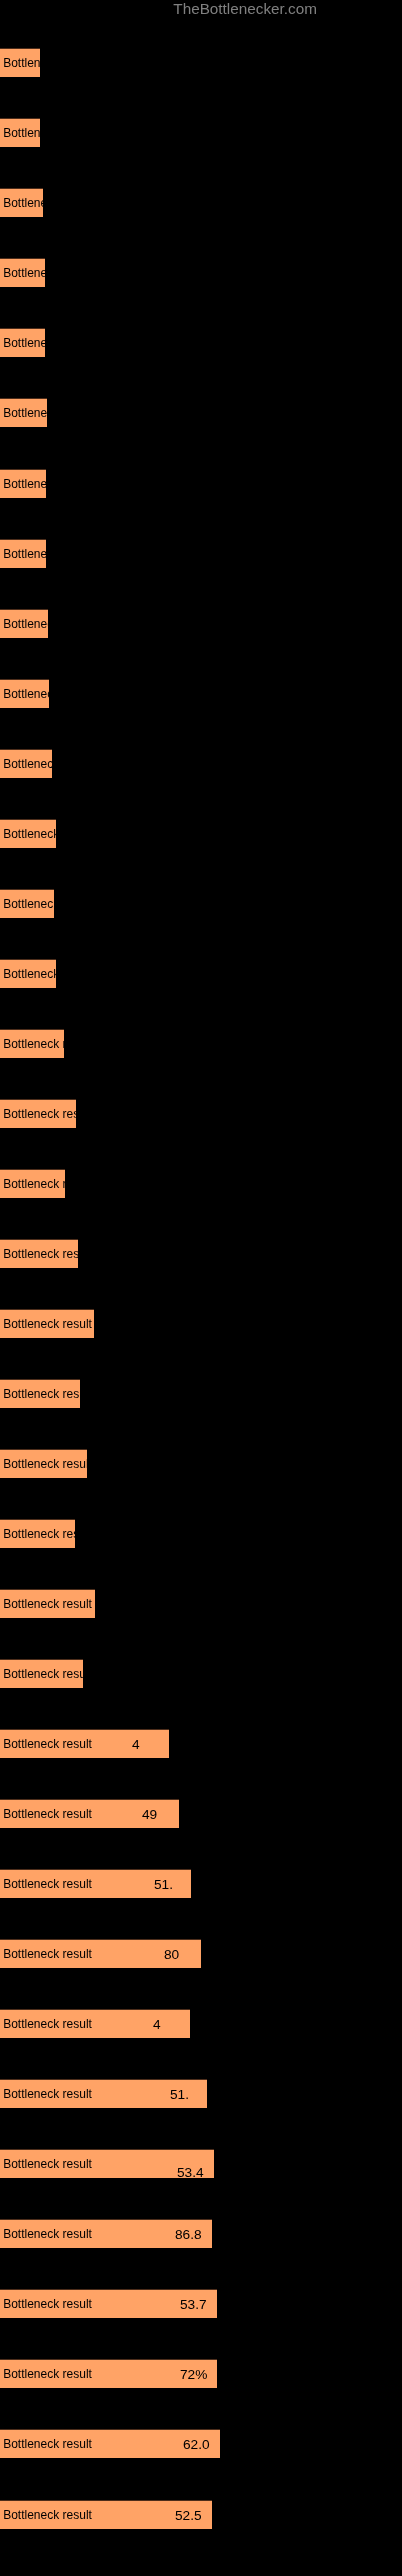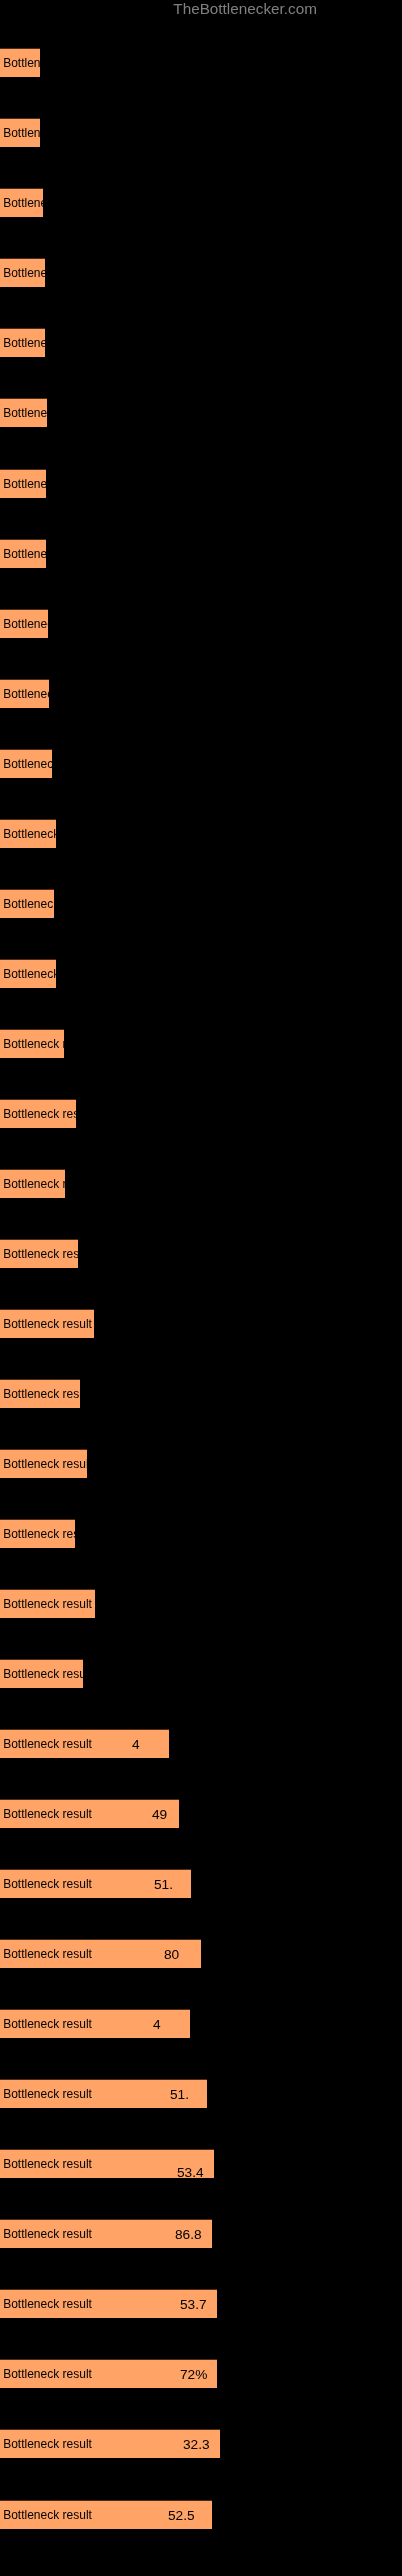--- a/index.html
+++ b/index.html
@@ -249,21 +249,21 @@
         <div class="bar-inner">
           <span class="blabel">Bottleneck result</span>
           <span class="bvalue" style="left: 132px;">4</span>
         </div>
       </div>
     </div>
     <div class="row" style="top: 1799px; width: 403px;">
       <div class="bar" style="width: 179px;">
         <div class="bar-inner">
           <span class="blabel">Bottleneck result</span>
-          <span class="bvalue" style="left: 152px;">49</span>
+          <span class="bvalue" style="left: 142px;">49</span>
         </div>
       </div>
     </div>
     <div class="row" style="top: 1869px; width: 403px;">
       <div class="bar" style="width: 191px;">
         <div class="bar-inner">
           <span class="blabel">Bottleneck result</span>
           <span class="bvalue" style="left: 154px;">51.</span>
         </div>
       </div>
@@ -321,26 +321,26 @@
         <div class="bar-inner">
           <span class="blabel">Bottleneck result</span>
           <span class="bvalue" style="left: 180px;">72%</span>
         </div>
       </div>
     </div>
     <div class="row" style="top: 2429px; width: 403px;">
       <div class="bar" style="width: 220px;">
         <div class="bar-inner">
           <span class="blabel">Bottleneck result</span>
-          <span class="bvalue" style="left: 183px;">32.3</span>
+          <span class="bvalue" style="left: 183px;">62.0</span>
         </div>
       </div>
     </div>
     <div class="row" style="top: 2500px; width: 403px;">
       <div class="bar" style="width: 212px;">
         <div class="bar-inner">
           <span class="blabel">Bottleneck result</span>
-          <span class="bvalue" style="left: 168px;">52.5</span>
+          <span class="bvalue" style="left: 175px;">52.5</span>
         </div>
       </div>
     </div>
   </div>
 
 
 </body></html>

